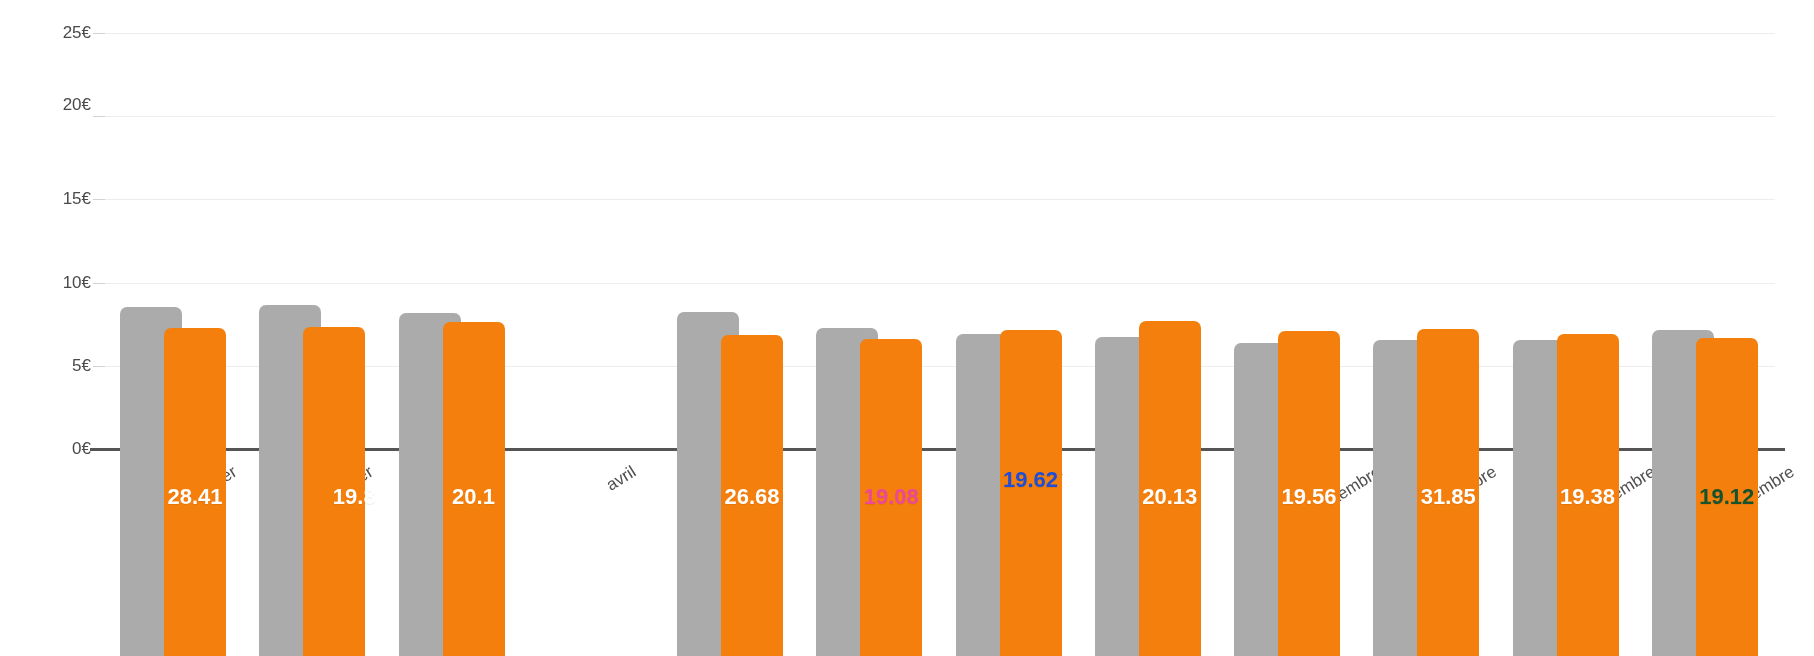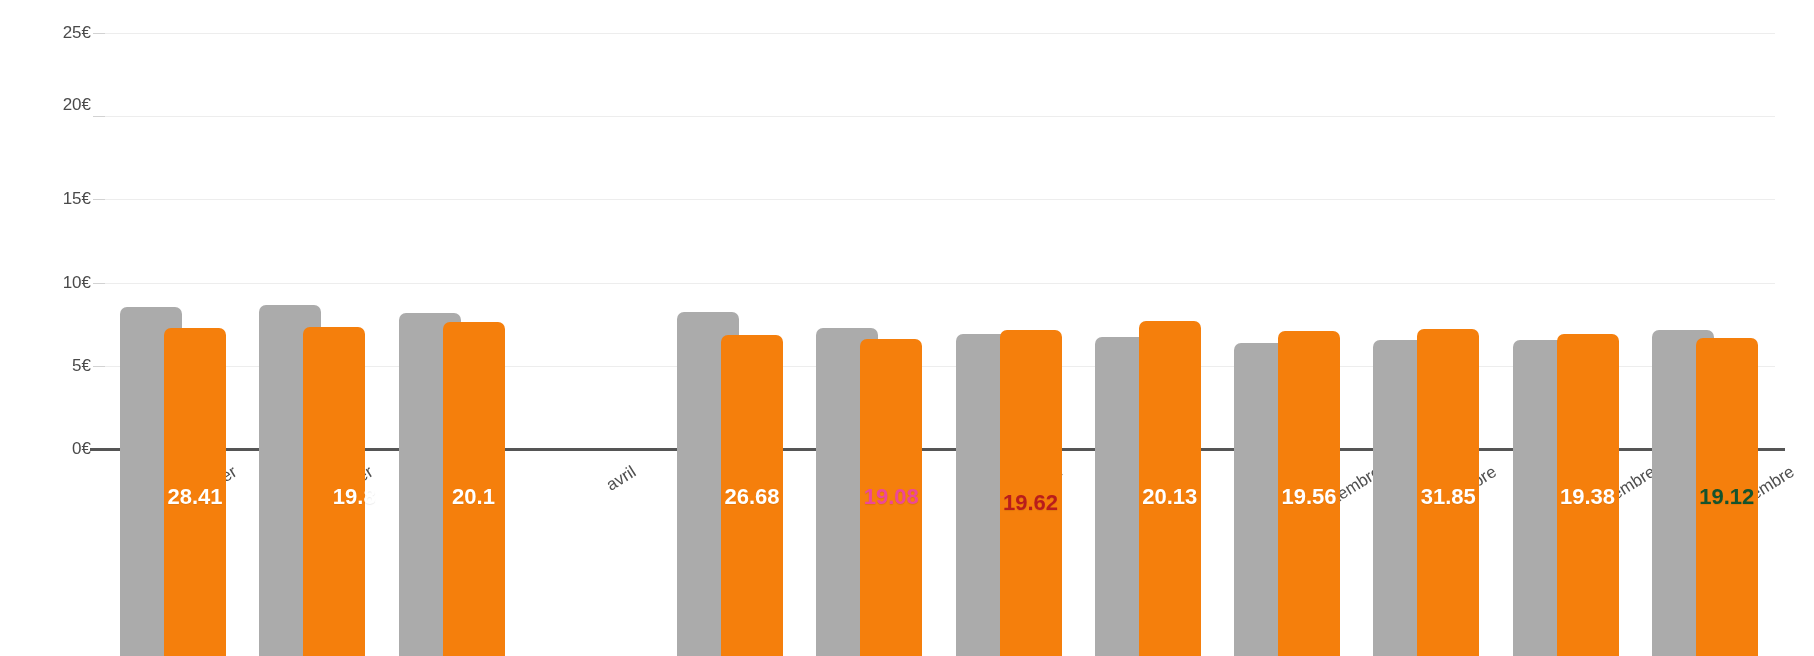--- a/index.html
+++ b/index.html
@@ -175,21 +175,21 @@
     <div class="x-label" style="left: 737px;">mai</div>
     <div class="group" style="left: 800.25px; width: 139.25px;">
       <div class="bar bar-compare" style="left: 16px; width: 62px; height: 327.808px; background: rgb(171, 171, 171);"></div>
       <div class="bar bar-value" style="left: 60px; width: 62px; height: 317.491px; background: rgb(245, 127, 12);"></div>
       <div class="bar-label" style="left: 91px; top: 277px; color: #ec4899;">19.08</div>
     </div>
     <div class="x-label" style="left: 876.25px;">juin</div>
     <div class="group" style="left: 939.5px; width: 139.25px;">
       <div class="bar bar-compare" style="left: 16px; width: 62px; height: 321.984px; background: rgb(171, 171, 171);"></div>
       <div class="bar bar-value" style="left: 60px; width: 62px; height: 326.477px; background: rgb(245, 127, 12);"></div>
-      <div class="bar-label" style="left: 91px; top: 283px; color: #b91c1c;">19.62</div>
+      <div class="bar-label" style="left: 91px; top: 260px; color: #1d4ed8;">19.62</div>
     </div>
     <div class="x-label" style="left: 1015.5px;">juillet</div>
     <div class="group" style="left: 1078.75px; width: 139.25px;">
       <div class="bar bar-compare" style="left: 16px; width: 62px; height: 319.488px; background: rgb(171, 171, 171);"></div>
       <div class="bar bar-value" style="left: 60px; width: 62px; height: 334.963px; background: rgb(245, 127, 12);"></div>
       <div class="bar-label" style="left: 91px; top: 277px; color: rgb(255, 255, 255);">20.13</div>
     </div>
     <div class="x-label" style="left: 1154.75px;">août</div>
     <div class="group" style="left: 1218px; width: 139.25px;">
       <div class="bar bar-compare" style="left: 16px; width: 62px; height: 312.832px; background: rgb(171, 171, 171);"></div>

